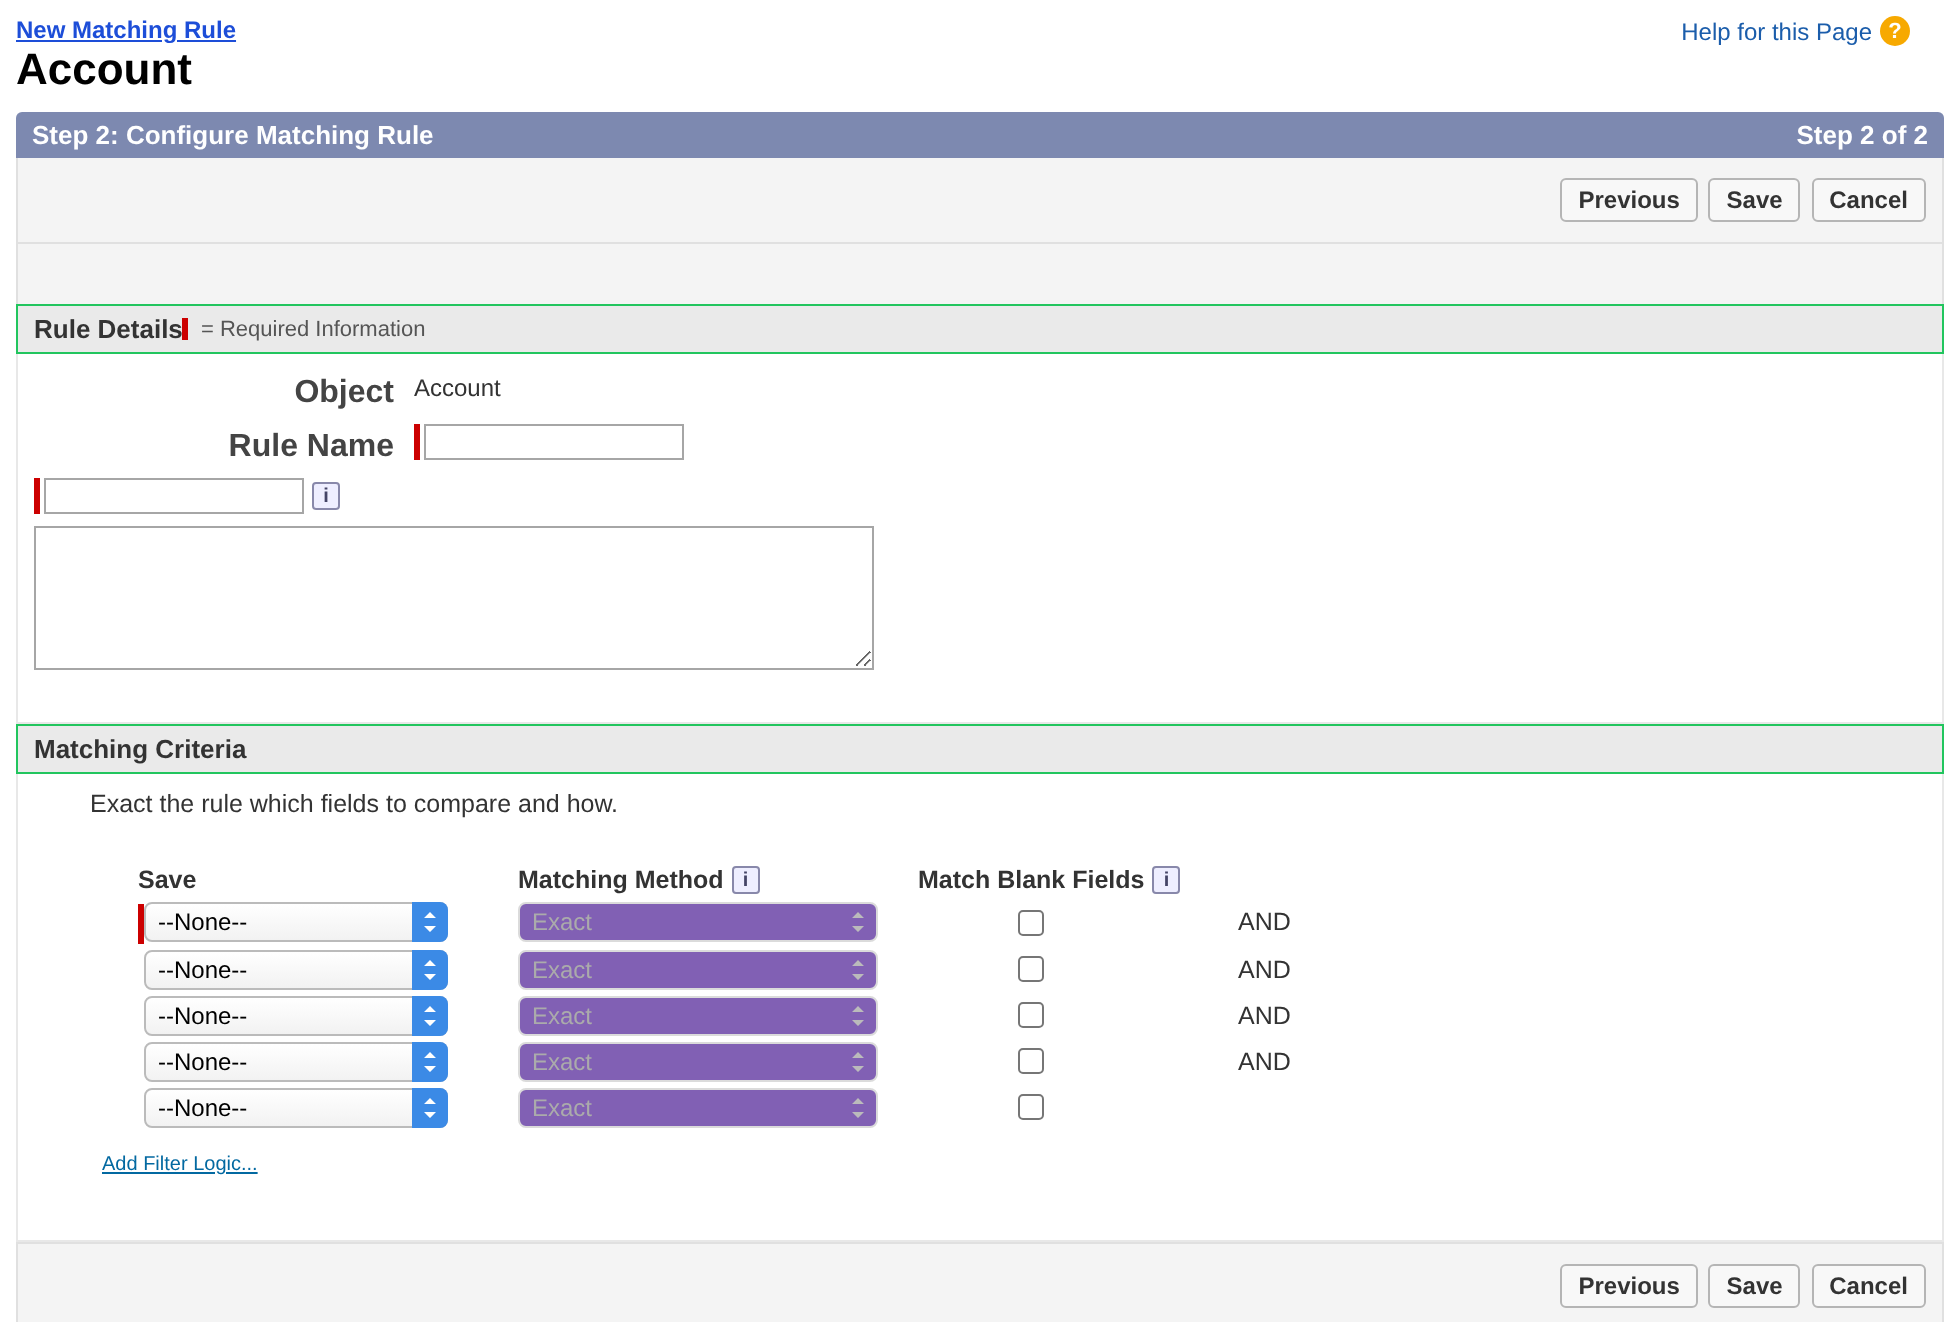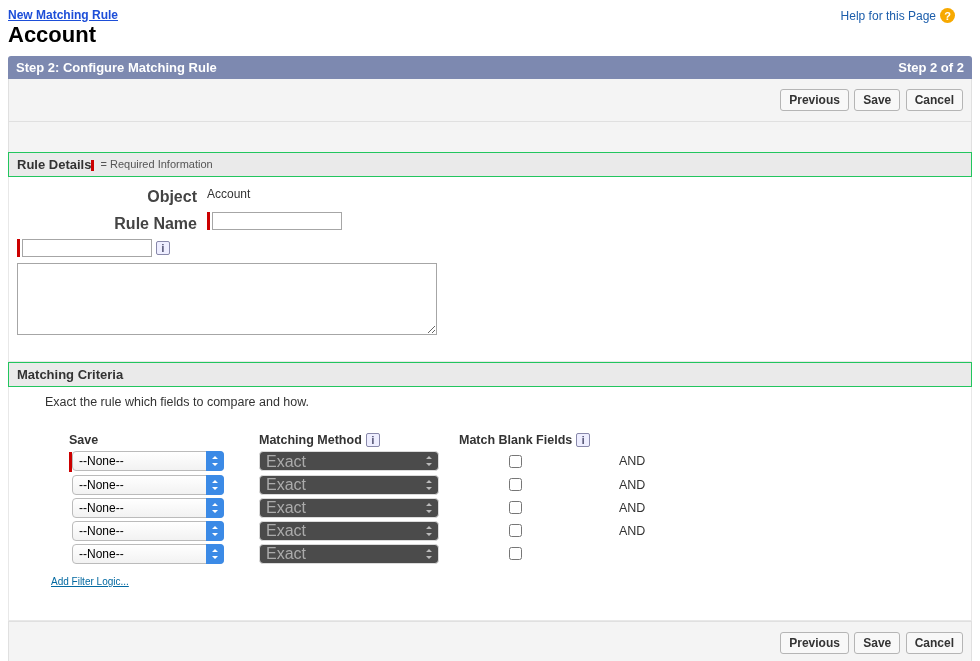--- a/index.html
+++ b/index.html
@@ -76,22 +76,22 @@
   }
   .select-wrap { position:relative; display:inline-block; }
   .select-wrap .blue-cap {
     position:absolute; right:0; top:0; width:18px; height:20px;
     background:#3b8ae6; border-radius:0 4px 4px 0;
     display:flex; align-items:center; justify-content:center;
     pointer-events:none;
   }
   .blue-cap svg { width:8px; height:10px; }
   .select-method {
-    width:180px; height:20px; font-size:16px; color:#888;
-    border:1px solid #ccc; border-radius:4px; background:#000000;
+    width:180px; height:20px; font-size:12px; color:#888;
+    border:1px solid #ccc; border-radius:4px; background:#4c1d95;
     padding-left:6px;
     -webkit-appearance:none; appearance:none;
   }
   .method-wrap { position:relative; display:inline-block; }
   .method-wrap .grey-cap {
     position:absolute; right:4px; top:4px; width:10px; height:12px;
     pointer-events:none; color:#aaa;
   }
   .chk { margin-left: 50px; }
   .col-blank-cell { width:160px; text-align:left; }

